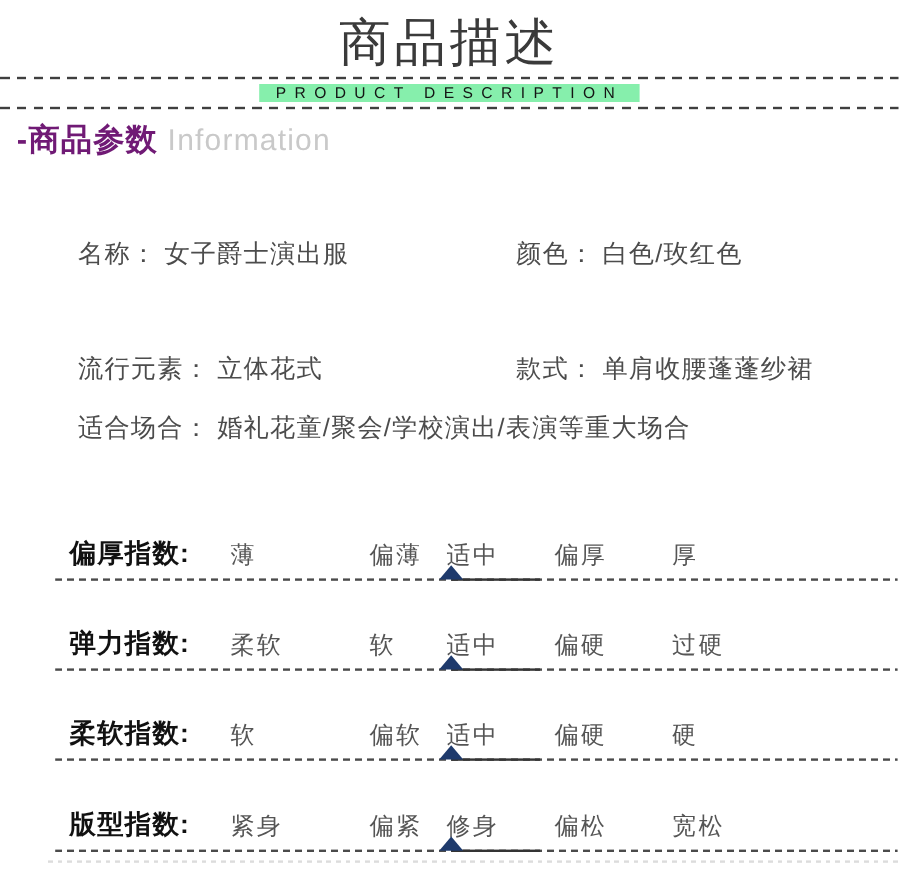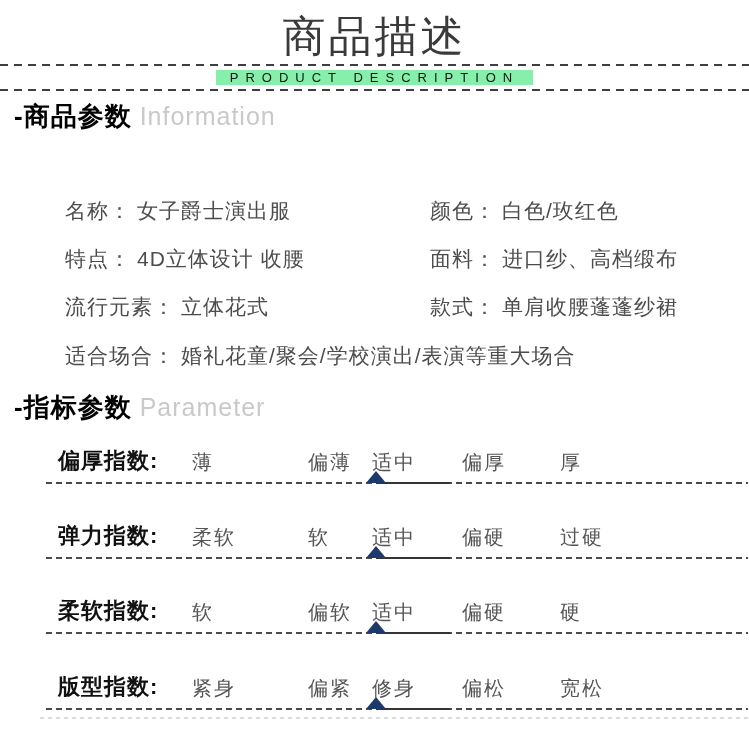--- a/index.html
+++ b/index.html
@@ -35,21 +35,21 @@
     font-size:13px;letter-spacing:7px;
     color:#141414;font-weight:400;
   }
   
   .section-header{
     position:absolute;left:14px;
     display:flex;align-items:baseline;gap:8px;
     white-space:nowrap;
   }
   .section-header .sec-title{
-    font-size:26px;font-weight:bold;color:#000000;letter-spacing:1px;
+    font-size:26px;font-weight:bold;color:#701a75;letter-spacing:1px;
   }
   .section-header .sec-sub{
     font-size:25px;font-weight:300;color:var(--accent_gray,#c9c9c9);letter-spacing:1px;
   }
   .sec1{top:99px;}
   .sec2{top:390px;}
   
   .param-row{position:absolute;left:0;right:0;height:30px;margin-top:30px;}
   .pcell{position:absolute;top:0;white-space:nowrap;
     font-size:21px;font-weight:300;color:#4c4c4c;letter-spacing:1px;}
@@ -111,48 +111,36 @@
 
   <div class="param-row" style="top:167px">
     <div class="pcell left">
       <span class="plabel">名称：</span><span class="pvalue">女子爵士演出服</span>
     </div>
     <div class="pcell right">
       <span class="plabel">颜色：</span><span class="pvalue">白色/玫红色</span>
     </div>
   </div>
 
-  <div class="param-row" style="top:215px">
-    <div class="pcell left">
-      <span class="plabel">特点：</span><span class="pvalue">4D立体设计 收腰</span>
-    </div>
-    <div class="pcell right">
-      <span class="plabel">面料：</span><span class="pvalue">进口纱、高档缎布</span>
-    </div>
-  </div>
 
   <div class="param-row" style="top:263px">
     <div class="pcell left">
       <span class="plabel">流行元素：</span><span class="pvalue">立体花式</span>
     </div>
     <div class="pcell right">
       <span class="plabel">款式：</span><span class="pvalue">单肩收腰蓬蓬纱裙</span>
     </div>
   </div>
 
   <div class="param-row" style="top:312px">
     <div class="pcell left">
       <span class="plabel">适合场合：</span><span class="pvalue">婚礼花童/聚会/学校演出/表演等重大场合</span>
     </div>
   </div>
 
-  <div class="section-header sec2">
-    <span class="sec-title">-指标参数</span>
-    <span class="sec-sub">Parameter</span>
-  </div>
 
   <div class="index-row" style="top:446px">
     <span class="idx-label">偏厚指数:</span>
     <span class="opt o1">薄</span>
     <span class="opt o2">偏薄</span>
     <span class="opt o3">适中</span>
     <span class="opt o4">偏厚</span>
     <span class="opt o5">厚</span>
     <div class="row-line"></div>
     <div class="solid-seg"></div>

